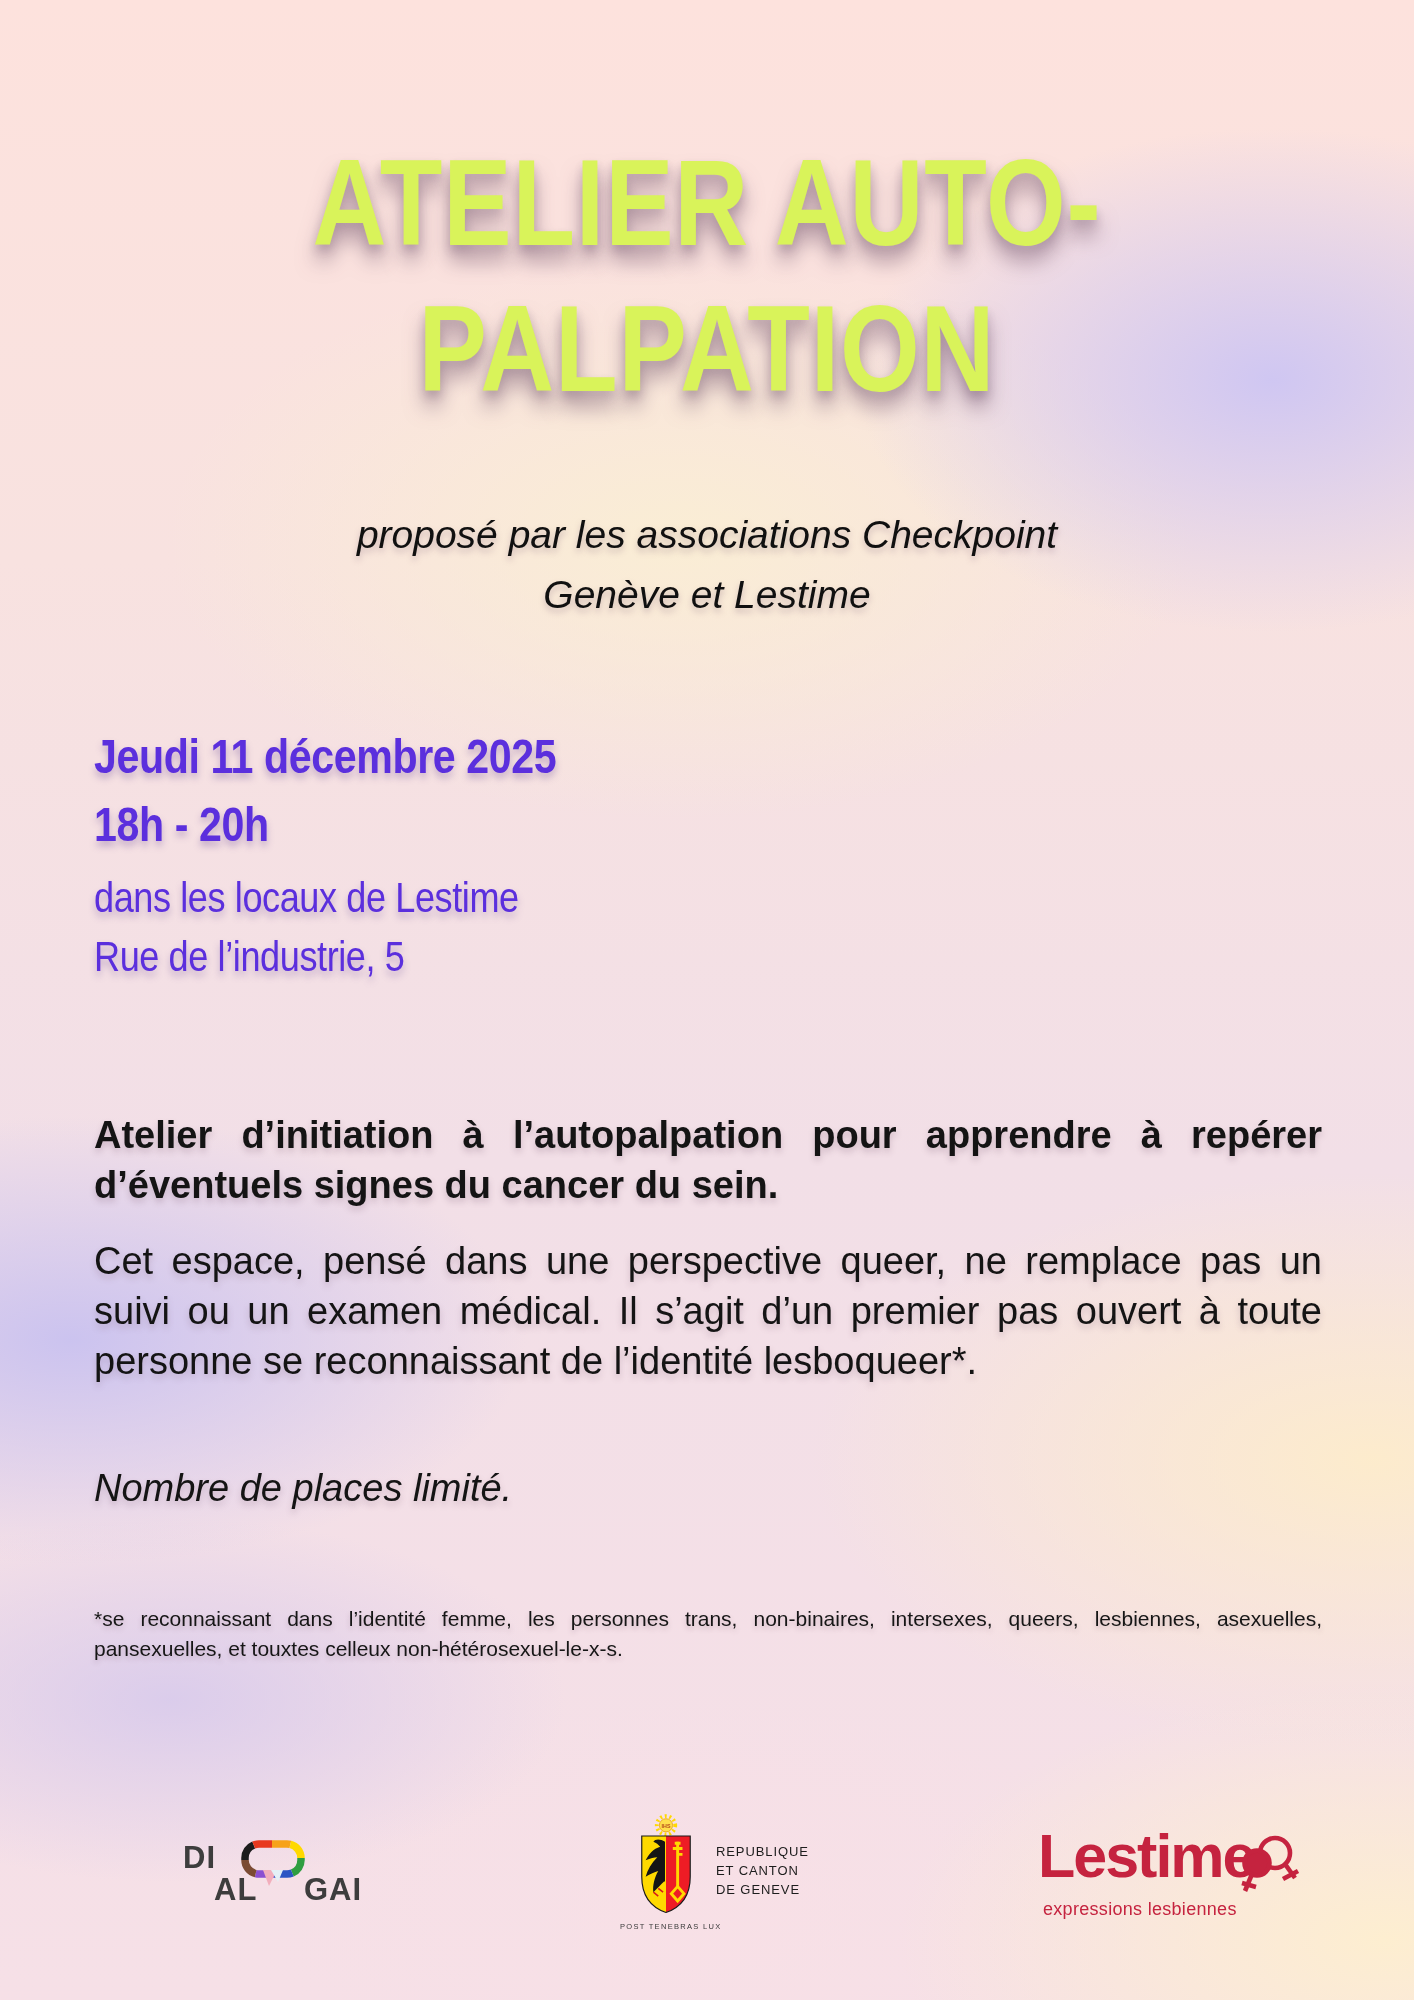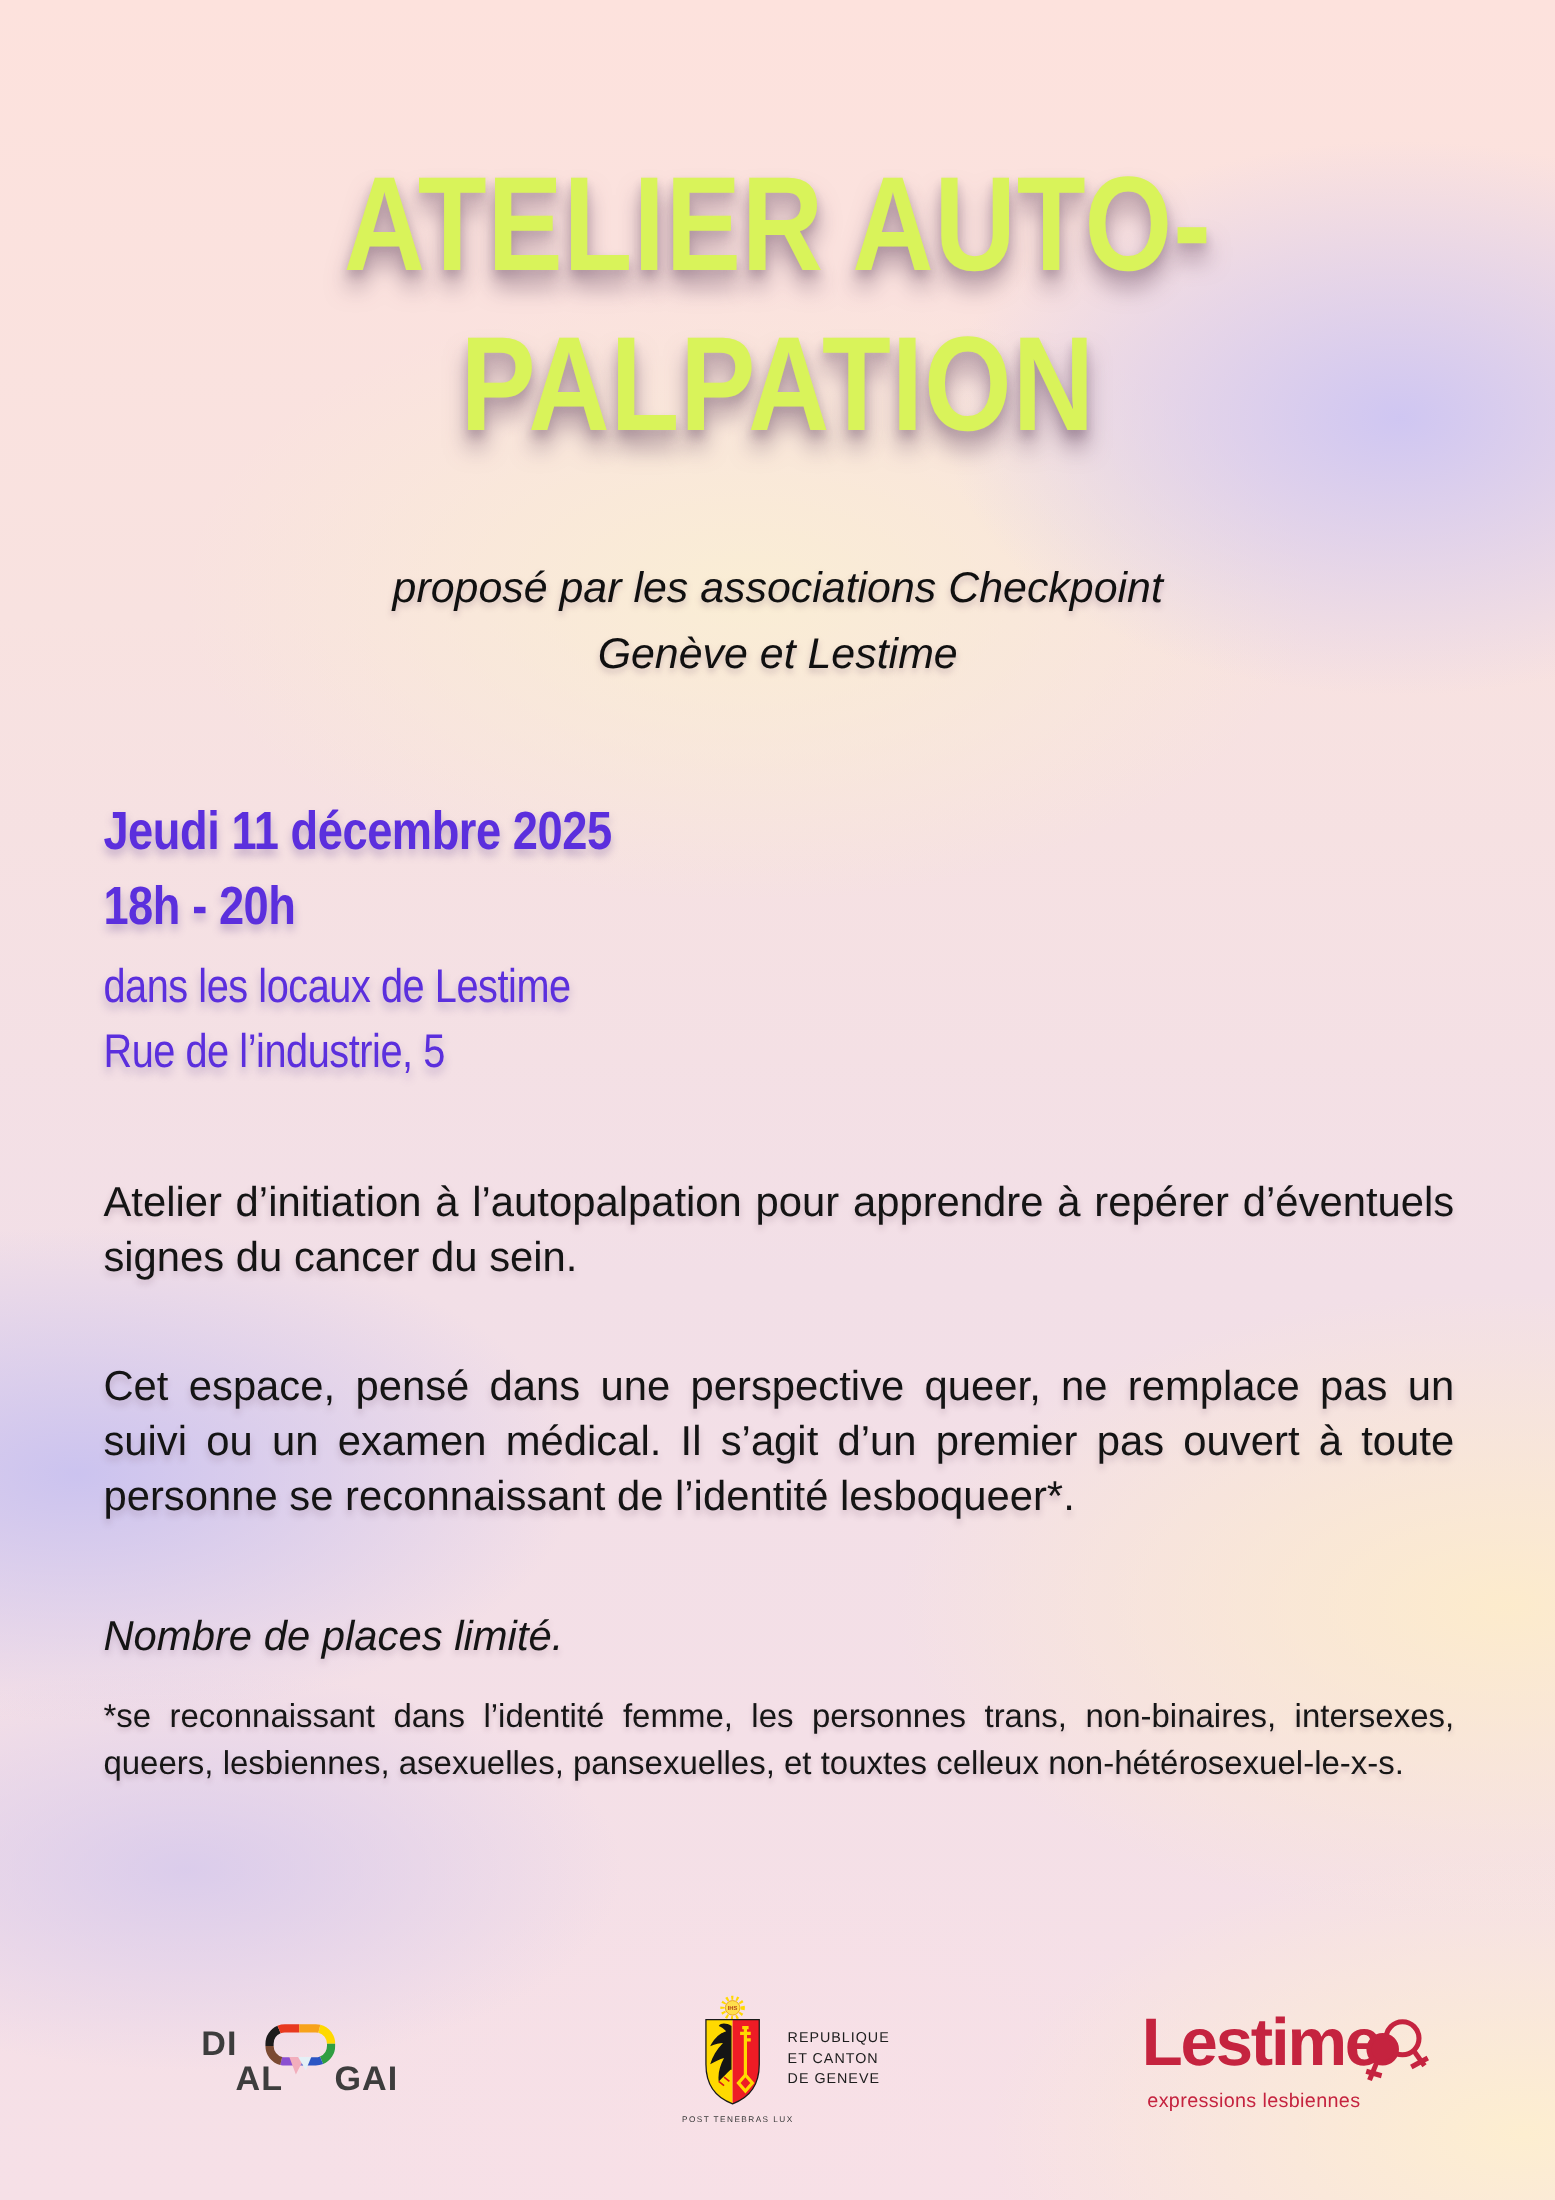--- a/index.html
+++ b/index.html
@@ -50,28 +50,28 @@
   .ev-date{margin-bottom:19px;}
   .ev-time{margin-bottom:27px;}
   .ev-venue{margin-bottom:16px;}
   
   .body{
     position:absolute;left:94px;width:1228px;margin:0;
     font-size:38px;line-height:1.32;color:#141414;
     text-align:justify;
     text-shadow:0 4px 6px rgba(130,95,120,.3);
   }
-  .p1{top:1068px;}
+  .p1{top:1110px;font-weight:bold;}
   .p2{top:1236px;}
   .p3{top:1448px;text-align:left;}
   .p3 .nowrap{white-space:nowrap;font-size:37px;}
   .p3 .line2{margin-top:15px;font-style:italic;}
   .footnote{
-    position:absolute;left:94px;top:1540px;width:1228px;margin:0;
-    font-size:30px;line-height:1.43;color:#161616;
+    position:absolute;left:94px;top:1604px;width:1228px;margin:0;
+    font-size:21px;line-height:1.43;color:#161616;
     text-align:justify;
     text-shadow:0 3px 5px rgba(130,95,120,.3);
   }
   
   .logo-dialogai{position:absolute;left:183px;top:1840px;width:190px;height:66px;color:#3d3d3d;font-weight:800;}
   .logo-dialogai span{position:absolute;font-size:31px;letter-spacing:1px;line-height:1;}
   .dg-di{left:0;top:2px;}
   .dg-al{left:31px;top:34px;}
   .dg-gai{left:121px;top:34px;}
   .dg-bubble{position:absolute;left:58px;top:0;width:64px;height:48px;}

